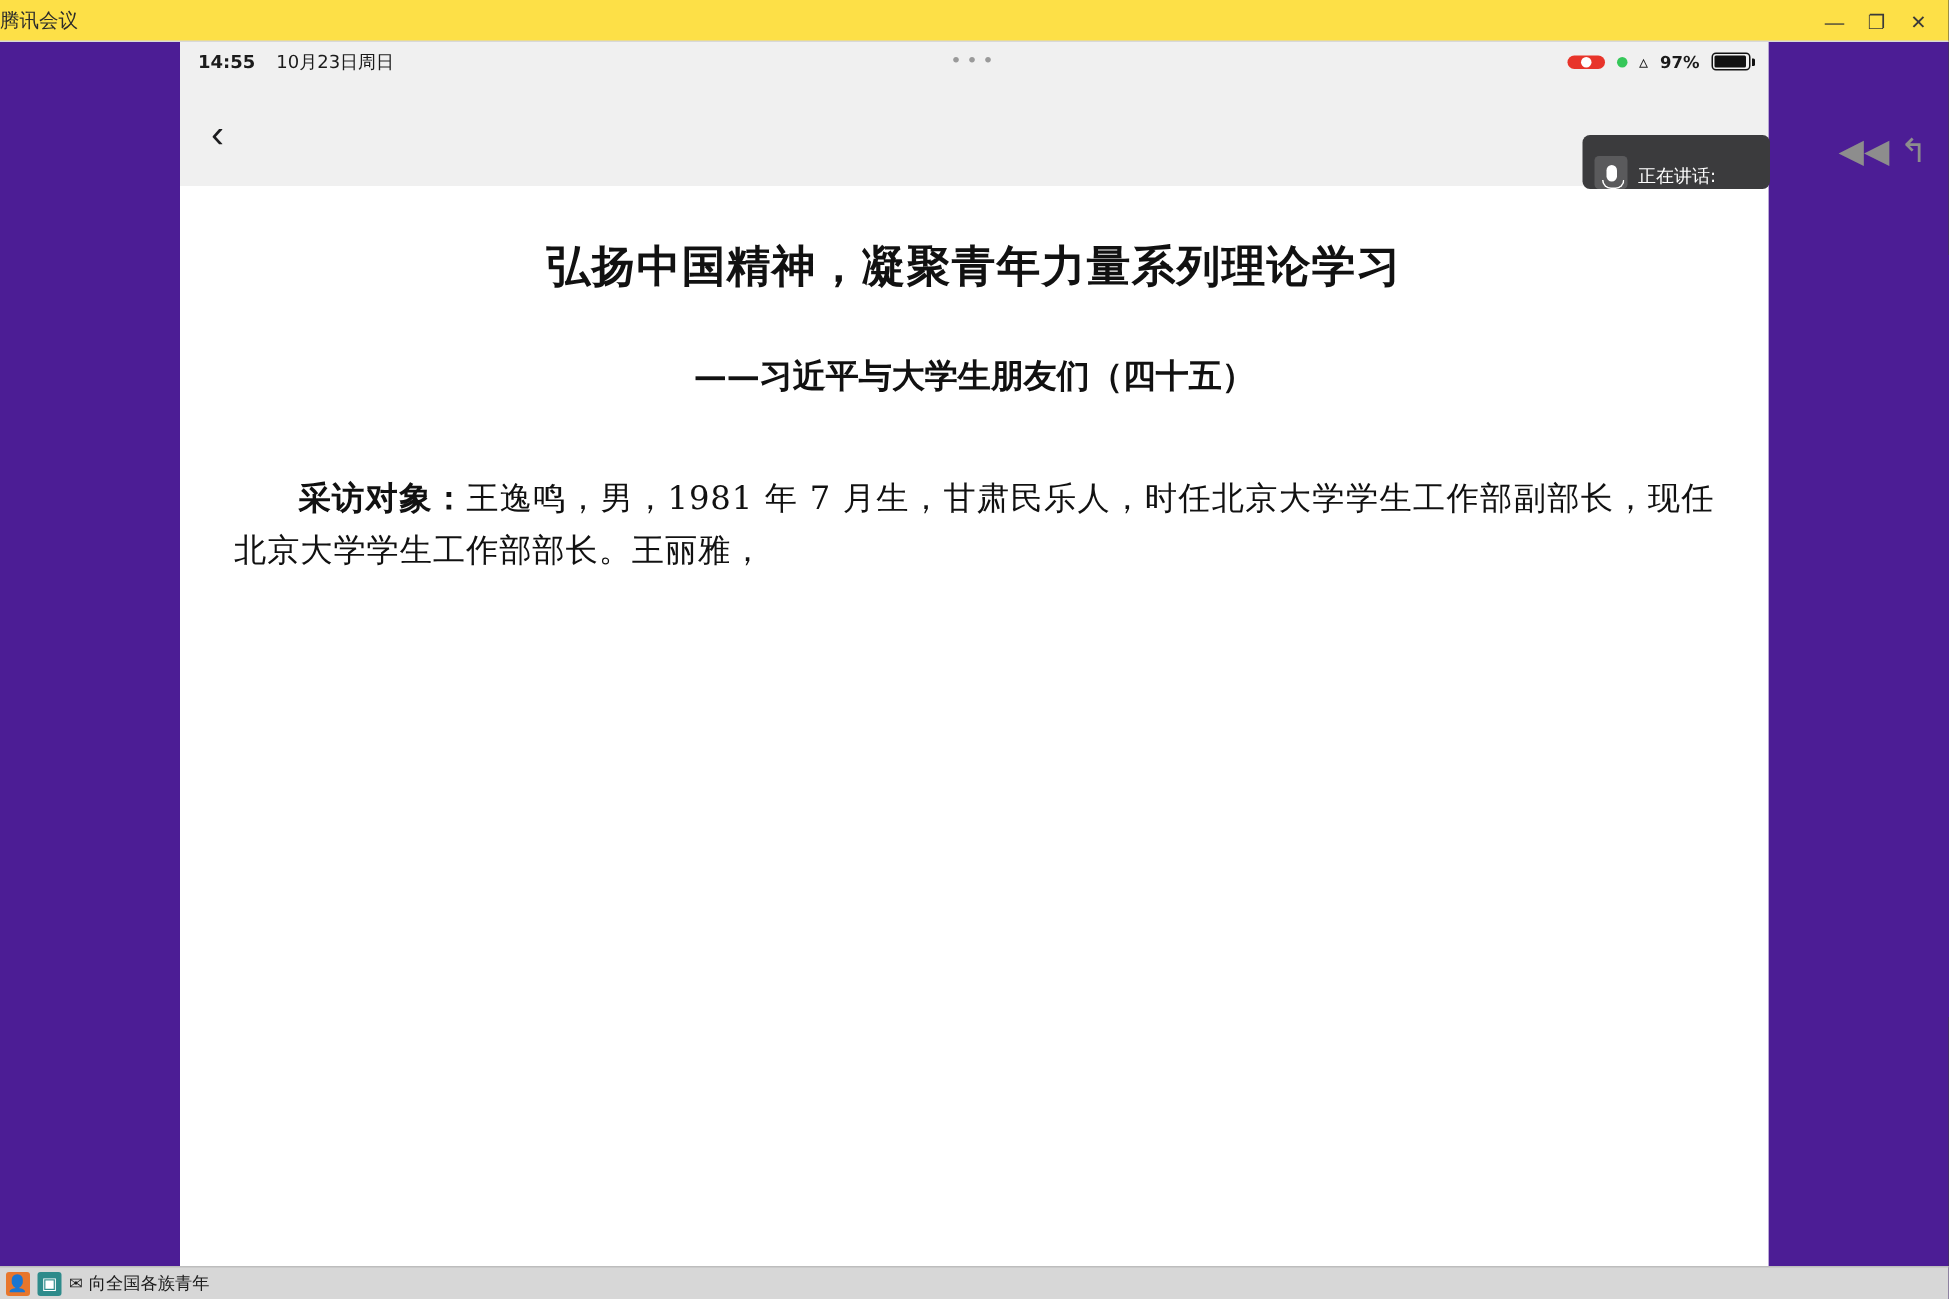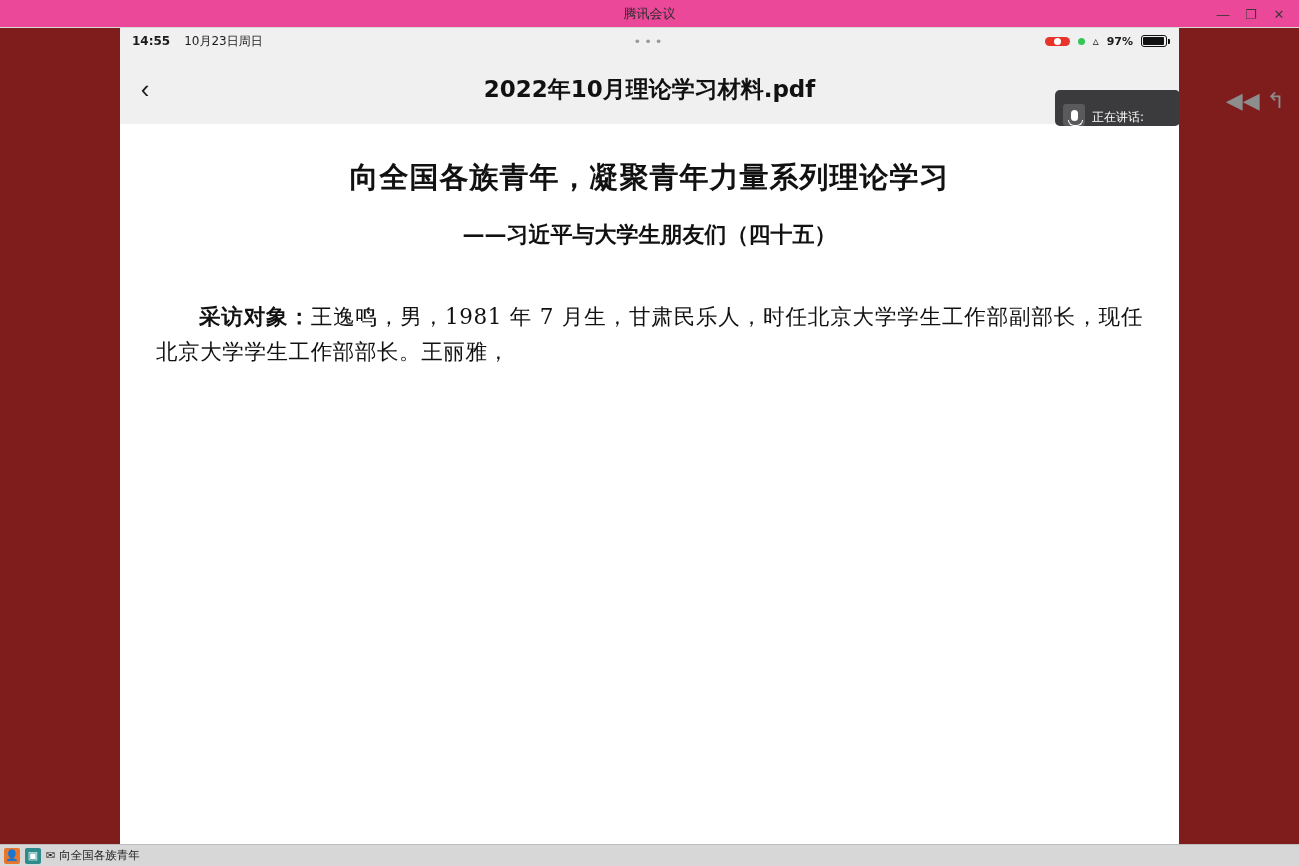--- a/index.html
+++ b/index.html
@@ -7,43 +7,43 @@
     width: 1299px; height: 866px;
     background: #000;
     font-family: "Liberation Sans", sans-serif;
     overflow: hidden;
   }
 
   
   .window-titlebar {
     position: absolute; top: 0; left: 0;
     width: 1299px; height: 28px;
-    background: #ec4899;
+    background: #fde047;
     border-bottom: 1px solid #d8d8d8;
-    display: flex; align-items: center; justify-content: center;
+    display: flex; align-items: center; justify-content: flex-start;
   }
   .window-title {
     font-size: 13px; color: #2b2b2b;
     font-family: "DejaVu Sans", sans-serif;
   }
   .window-controls {
     position: absolute; right: 6px; top: 0; height: 28px;
     display: flex; align-items: center; gap: 0px;
   }
   .win-btn {
     width: 28px; height: 28px;
     display: flex; align-items: center; justify-content: center;
     color: #3a3a3a; font-size: 13px; line-height: 1;
   }
 
   
   .stage {
     position: absolute; top: 28px; left: 0;
     width: 1299px; height: 838px;
-    background: #7f1d1d;
+    background: #4c1d95;
   }
 
   
   .phone {
     position: absolute;
     left: 120px; top: 0px;
     width: 1059px; height: 838px;
     background: #ffffff;
     overflow: hidden;
   }
@@ -168,21 +168,21 @@
     padding-left: 80px;
   }
   .doc-h3 {
     text-align: center;
     font-size: 22px; font-weight: 700;
     margin-top: 66px;
   }
   .doc-h4 {
     text-align: center;
     font-size: 22px; font-weight: 700;
-    margin-top: 22px;
+    margin-top: 38px;
   }
   .doc-p {
     font-size: 21.5px;
     line-height: 1.62;
     text-align: justify;
     text-indent: 2em;
     margin-top: 48px;
     letter-spacing: 0.6px;
   }
   .doc-p.second { margin-top: 50px; }
@@ -241,25 +241,24 @@
         <span class="wifi-ico">▵</span>
         <span class="batt-pct">97%</span>
         <span class="batt">
             <span class="batt-fill"></span>
           </span>
       </div>
     </div>
 
     <div class="pdf-header">
       <div class="back-chevron">‹</div>
-      <div class="pdf-title">2022年10月理论学习材料.pdf</div>
     </div>
 
     <div class="doc">
-      <div class="doc-h1">向全国各族青年，凝聚青年力量系列理论学习</div>
+      <div class="doc-h1">弘扬中国精神，凝聚青年力量系列理论学习</div>
       <div class="doc-h4">——习近平与大学生朋友们（四十五）</div>
       <div class="doc-p second"><span class="bold-run">采访对象：</span><span>王逸鸣，男，1981 年 7 月生，甘肃民乐人，时任北京大学学生工作部副部长，现任北京大学学生工作部部长。王丽雅，</span></div>
     </div>
 
   </div>
 
   <div class="speaking-badge">
     <span class="mic-box">
         <span class="mic-glyph"></span>
       </span>

